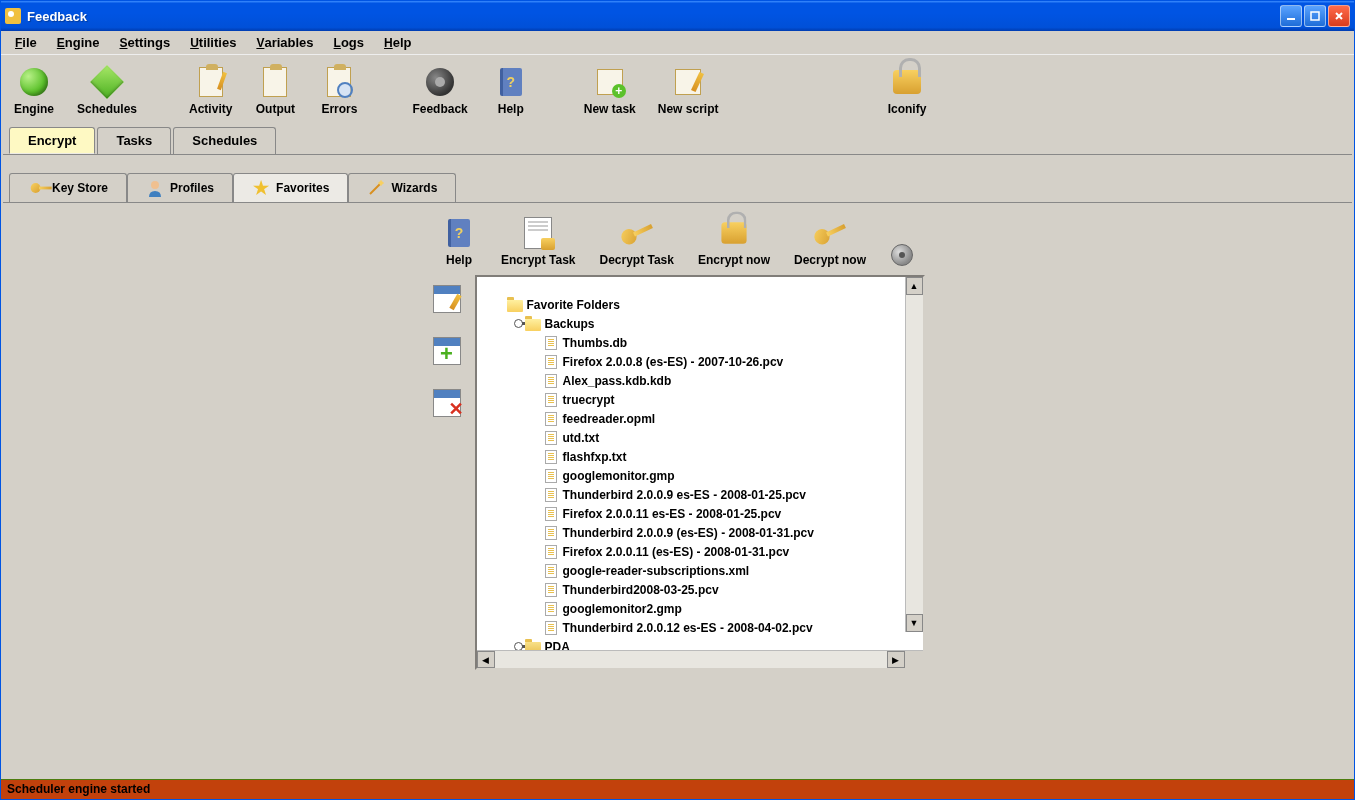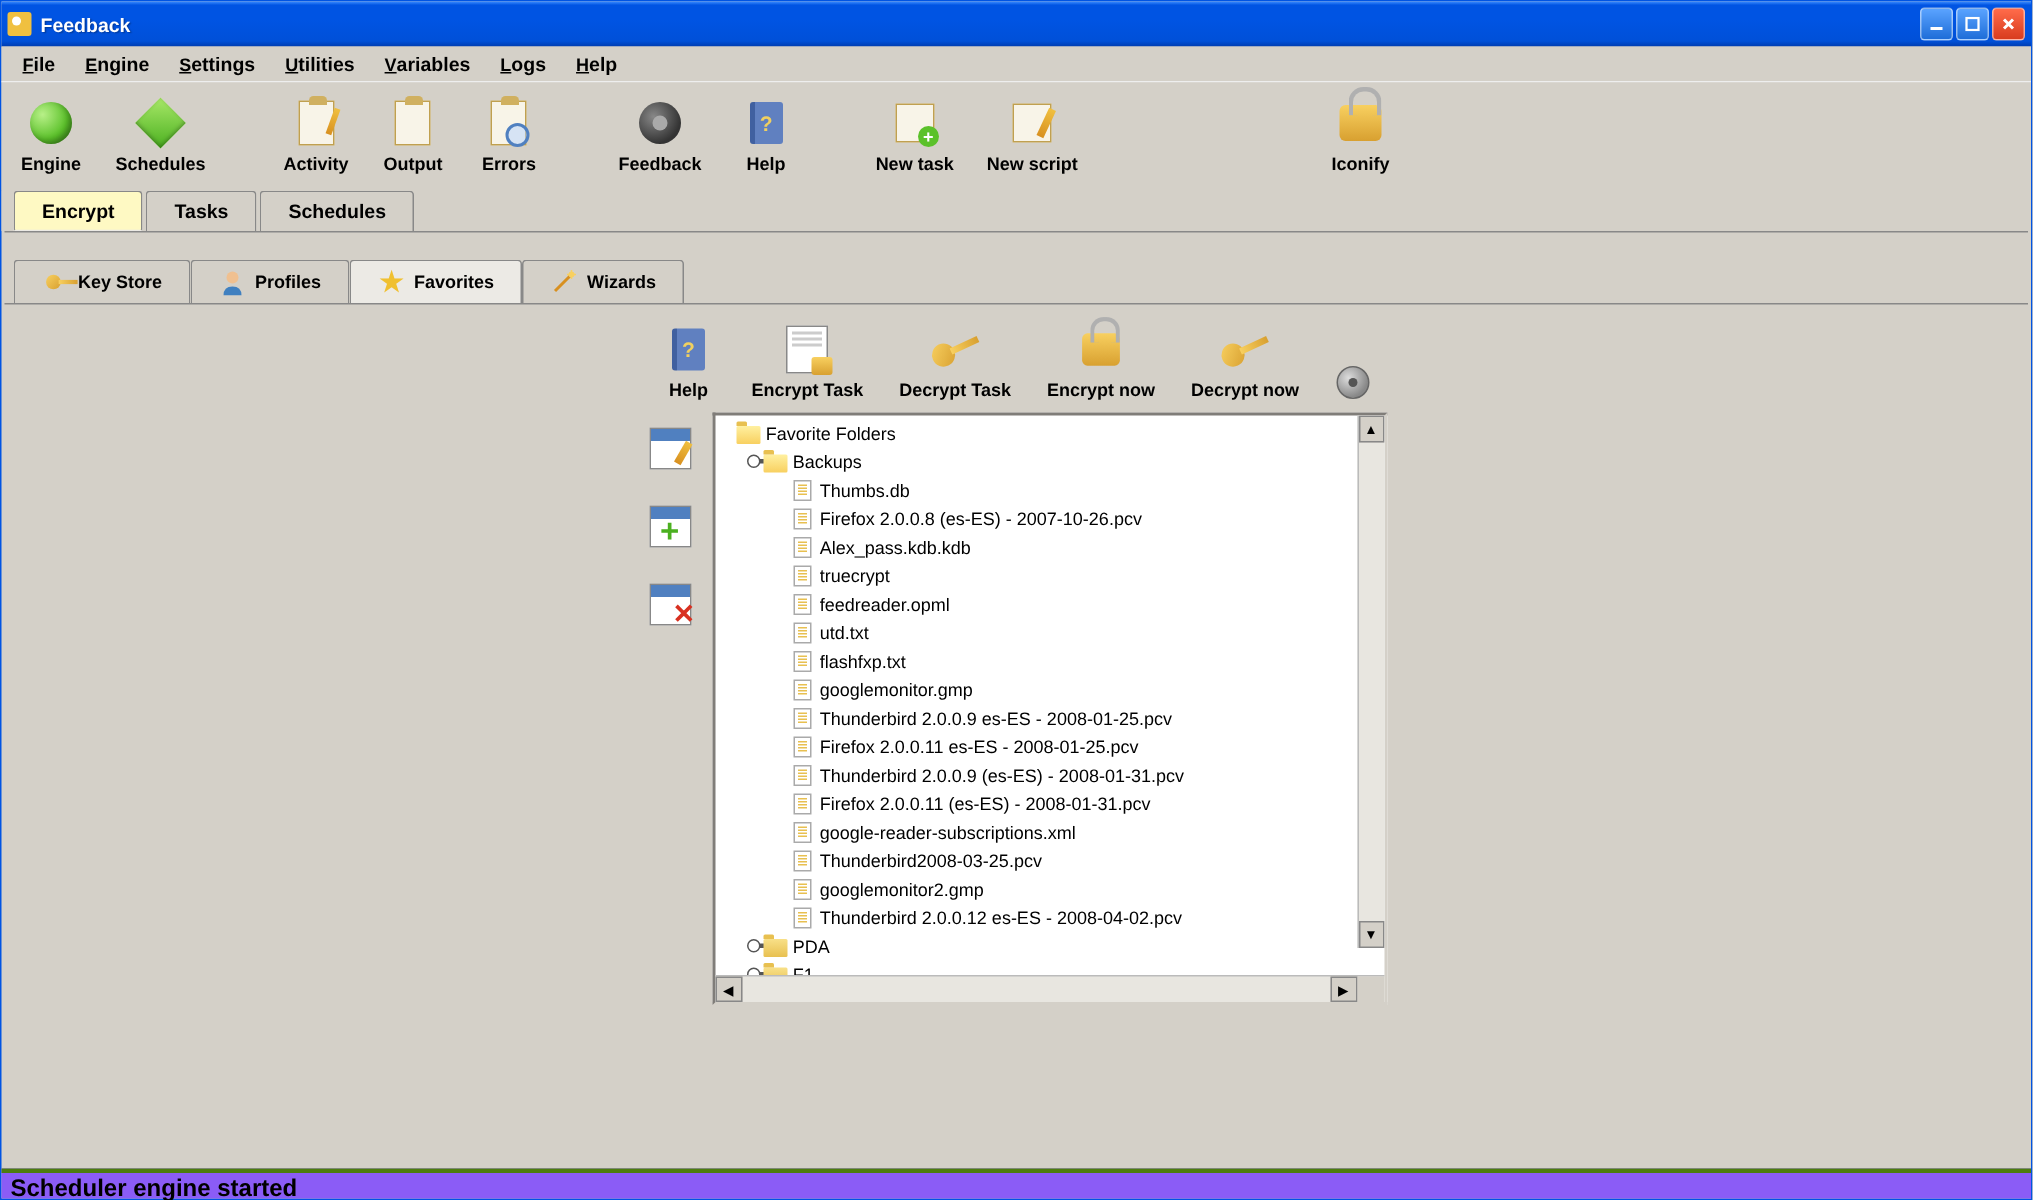--- a/index.html
+++ b/index.html
@@ -46,38 +46,38 @@
 .fav-toolbar .ftb .icon { width: 36px; height: 36px; display: flex; align-items: center; justify-content: center; }
 .fav-toolbar .ftb .lbl { font-weight: bold; font-size: 12px; margin-top: 2px; }
 .fav-toolbar .ftb.gear .icon { width: 24px; height: 24px; }
 
 .fav-body { display: flex; gap: 12px; }
 .fav-side { display: flex; flex-direction: column; gap: 20px; padding-top: 8px; }
 .fav-side .sbtn { width: 32px; height: 32px; cursor: pointer; display: flex; align-items: center; justify-content: center; }
 
 .tree-container { width: 450px; height: 395px; background: white; border: 2px inset #d4d0c8; position: relative; display: flex; flex-direction: column; }
 .tree-scroll { flex: 1; overflow: hidden; position: relative; }
-.tree { padding: 2px; font-size: 12px; }
+.tree { padding: 18px; font-size: 12px; font-weight: bold; }
 .tree-row { display: flex; align-items: center; height: 19px; white-space: nowrap; cursor: pointer; }
 .tree-row .indent { display: inline-block; }
 .tree-row .toggle { width: 12px; display: inline-flex; justify-content: center; font-size: 10px; color: #000; }
 .tree-row .ficon { width: 16px; height: 16px; margin-right: 4px; display: inline-flex; align-items: center; justify-content: center; }
 .tree-row .name { }
 
 .vscroll { position: absolute; right: 0; top: 0; bottom: 18px; width: 18px; background: #e8e6e0; border-left: 1px solid #bbb; }
 .vscroll .arrow { height: 18px; background: #d4d0c8; border: 1px solid #888; display: flex; align-items: center; justify-content: center; font-size: 9px; cursor: pointer; }
 .vscroll .thumb { position: absolute; top: 18px; bottom: 18px; left: 0; right: 0; }
 .vscroll .arrow.down { position: absolute; bottom: 0; left: 0; right: 0; }
 
 .hscroll { height: 18px; background: #e8e6e0; border-top: 1px solid #bbb; display: flex; }
 .hscroll .arrow { width: 18px; background: #d4d0c8; border: 1px solid #888; display: flex; align-items: center; justify-content: center; font-size: 9px; cursor: pointer; }
 .hscroll .track { flex: 1; }
 .hscroll .corner { width: 18px; background: #d4d0c8; }
 
-.statusbar { height: 20px; background: #8b5cf6; border-top: 3px solid #4d7c0f; padding: 2px 6px; font-weight: bold; font-size: 16px; }
+.statusbar { height: 20px; background: #c2410c; border-top: 1px solid #4d7c0f; padding: 2px 6px; font-weight: bold; font-size: 12px; }
 
 
 .ico-sphere-green { width: 28px; height: 28px; border-radius: 50%; background: radial-gradient(circle at 30% 30%, #b8f088, #5bc12a 60%, #3a8a18); box-shadow: inset -2px -2px 4px rgba(0,0,0,0.3); }
 .ico-diamond-green { width: 24px; height: 24px; background: linear-gradient(135deg, #a8e868, #4bb020); transform: rotate(45deg); box-shadow: inset -1px -1px 3px rgba(0,0,0,0.3); }
 .ico-clipboard { width: 24px; height: 30px; background: #f8f4e8; border: 1px solid #c0a050; position: relative; }
 .ico-clipboard::before { content: ""; position: absolute; top: -4px; left: 6px; width: 12px; height: 6px; background: #d0b060; border-radius: 3px 3px 0 0; }
 .ico-clipboard.pen::after { content: ""; position: absolute; right: -2px; top: 4px; width: 4px; height: 18px; background: linear-gradient(to bottom, #f0c040, #d89020); transform: rotate(20deg); }
 .ico-clipboard.mag::after { content: ""; position: absolute; right: -3px; bottom: -2px; width: 12px; height: 12px; border: 2px solid #5080c0; border-radius: 50%; background: rgba(180,210,255,0.5); }
 .ico-gear-dark { width: 28px; height: 28px; border-radius: 50%; background: radial-gradient(circle at 35% 35%, #888, #333 70%); position: relative; }
 .ico-gear-dark::after { content: ""; position: absolute; inset: 9px; background: #aaa; border-radius: 50%; }

